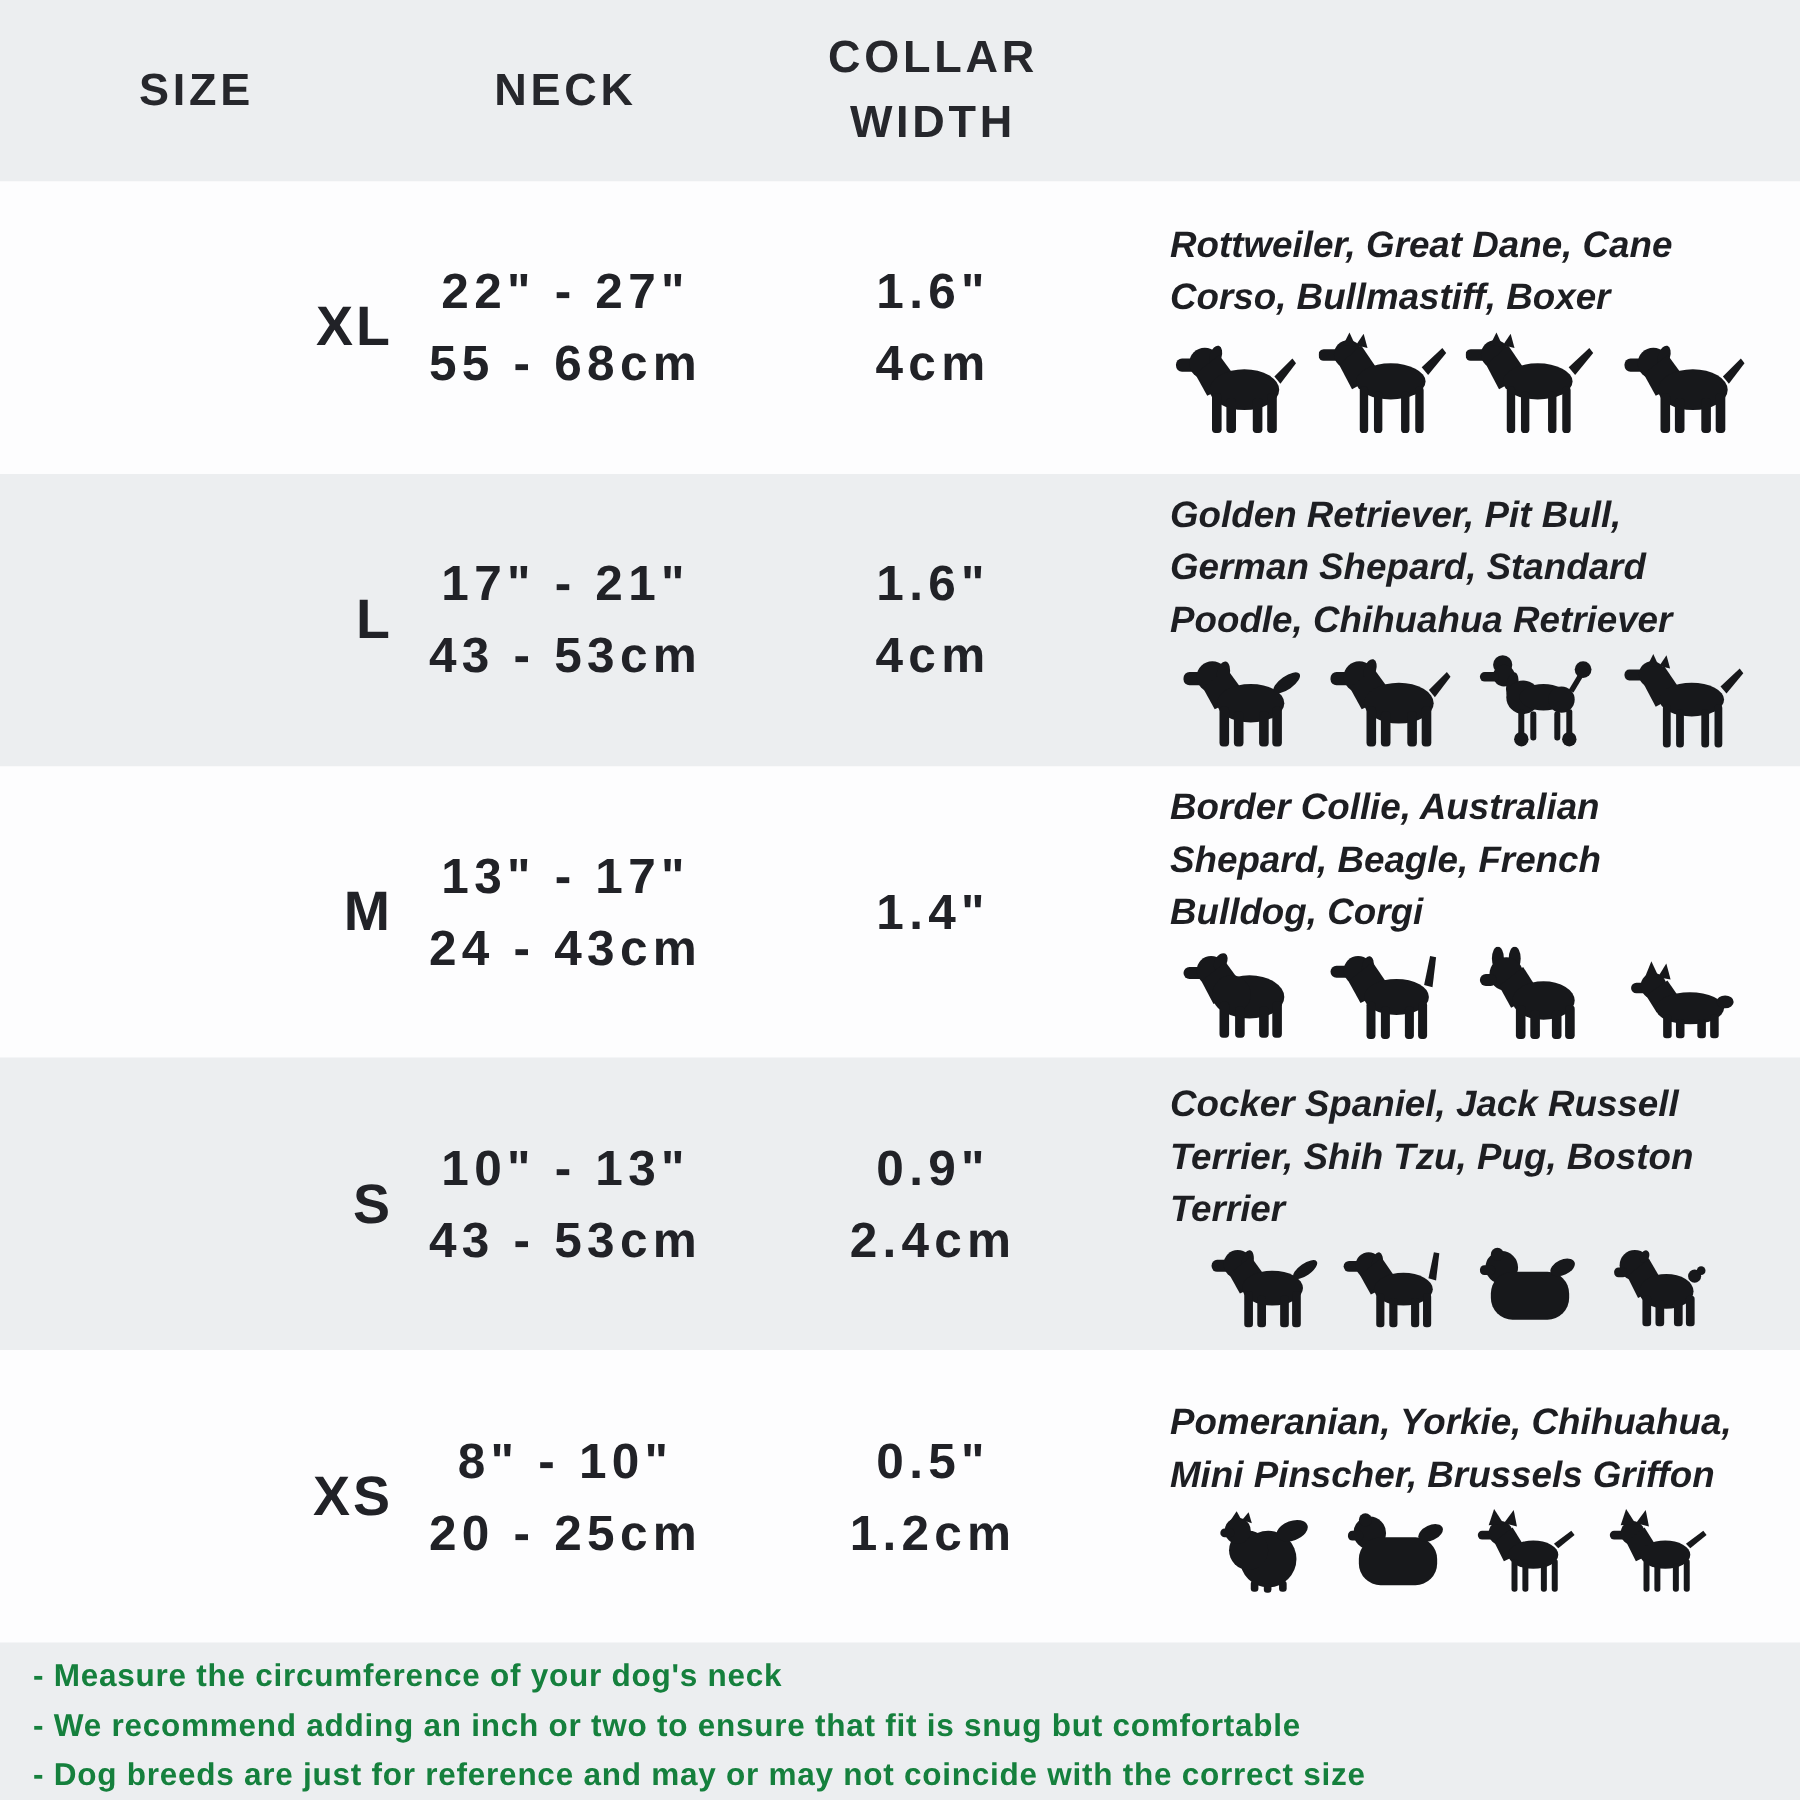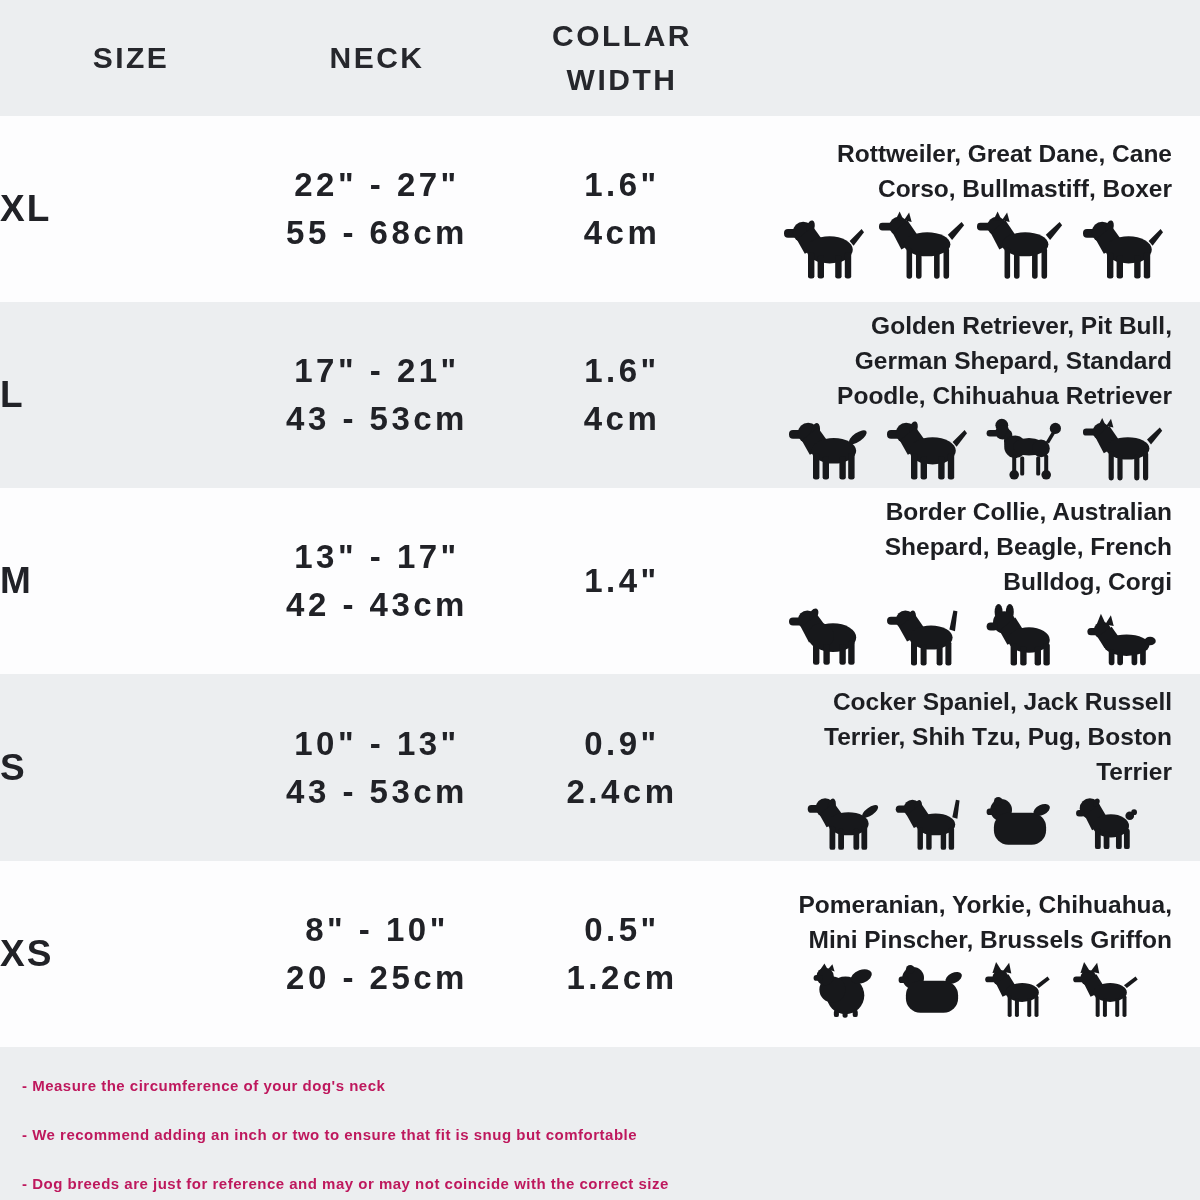--- a/index.html
+++ b/index.html
@@ -9,32 +9,32 @@
     font-family:"Liberation Sans",sans-serif;
   }
   .sheet{width:1200px;height:1200px;display:flex;flex-direction:column;}
   .grid{display:grid;grid-template-columns:262px 230px 260px 448px;align-items:center;}
   .header-row{height:121px;background:#eceef0;}
   .hcell{text-align:center;font-weight:700;font-size:30px;letter-spacing:2.5px;line-height:1.45;color:#26272c;}
   .hcell .narrow{display:inline-block;max-width:185px;}
   .row{height:195px;}
   .row-light{background:#fdfdfe;}
   .row-gray{background:#eceef0;}
-  .size-cell{text-align:left;font-weight:700;font-size:37px;letter-spacing:2px;}
+  .size-cell{text-align:right;font-weight:700;font-size:37px;letter-spacing:2px;}
   .meas{text-align:center;font-weight:700;font-size:33px;letter-spacing:3.5px;line-height:1.45;}
   .breeds-cell{display:flex;flex-direction:column;align-items:center;justify-content:center;gap:5px;height:100%;}
-  .breeds-text{font-weight:700;font-size:24.5px;line-height:1.43;text-align:right;max-width:392px;color:#1d1e22;}
+  .breeds-text{font-weight:700;font-size:24.5px;line-height:1.43;text-align:left;max-width:392px;color:#1d1e22;font-style:italic;}
   .dog-icons{display:flex;align-items:flex-end;gap:12px;}
   .dog{width:86px;height:64px;fill:#17181b;}
   .dog.tall{height:70px;}
   .dog.wide{width:96px;}
   .dog.low{height:57px;}
   .dog.sm{width:76px;height:58px;}
   .footer{flex:1;background:#eceef0;padding:6px 0 0 22px;}
-  .note{font-weight:700;font-size:15px;line-height:33px;letter-spacing:0.5px;color:#be185d;margin-top:16px;}
+  .note{font-weight:700;font-size:21px;line-height:33px;letter-spacing:0.5px;color:#15803d;}
   .defs-holder{position:absolute;width:0;height:0;overflow:hidden;}
 </style>
 </head>
 <body>
 
 <svg class="defs-holder" aria-hidden="true">
   <defs>
     <symbol id="d-sturdy" viewBox="0 0 100 80">
       <rect x="0" y="15" width="20" height="11" rx="5"></rect>
       <circle cx="24" cy="19" r="13"></circle>
@@ -249,21 +249,21 @@
             <use href="#d-pointy"></use>
           </svg>
       </div>
     </div>
   </div>
 
   <div class="grid row row-light">
     <div class="size-cell">M</div>
     <div class="meas">
       <div>13" - 17"</div>
-      <div>42 - 43cm</div>
+      <div>24 - 43cm</div>
     </div>
     <div class="meas">
       <div>1.4"</div>
     </div>
     <div class="breeds-cell">
       <div class="breeds-text">Border Collie, Australian Shepard, Beagle, French Bulldog, Corgi</div>
       <div class="dog-icons">
         <svg class="dog">
             <use href="#d-fluffy"></use>
           </svg>

